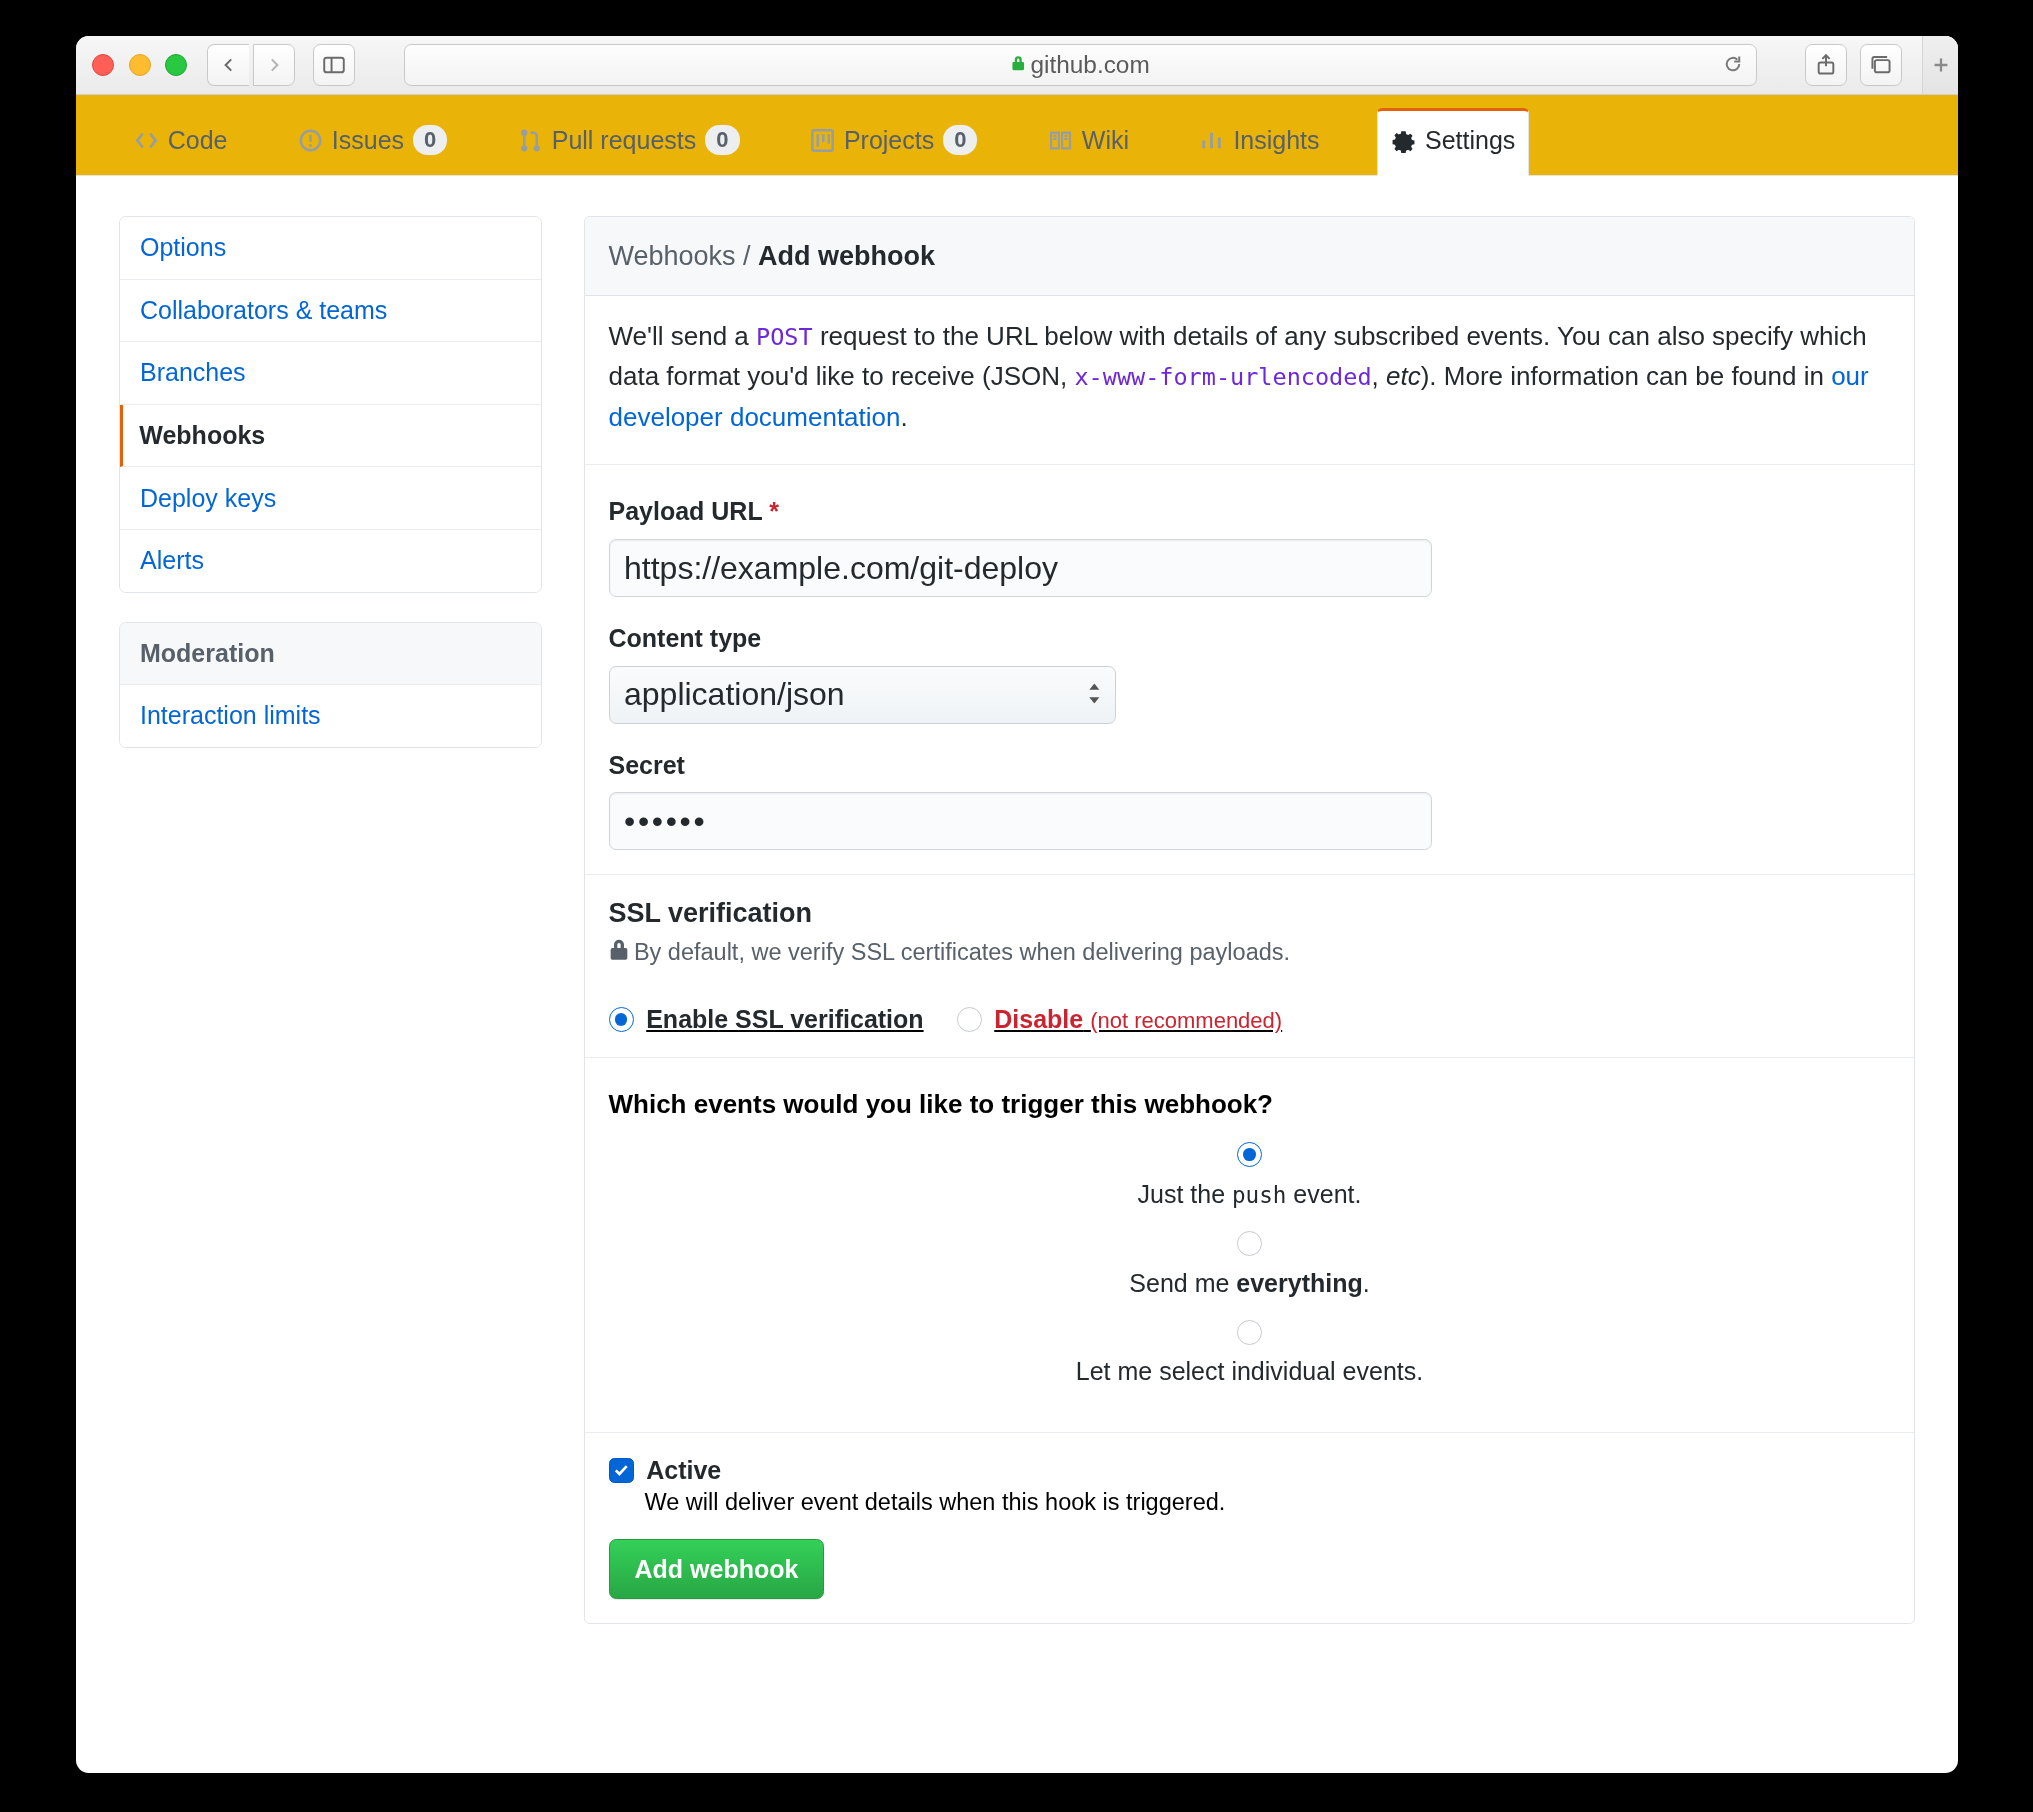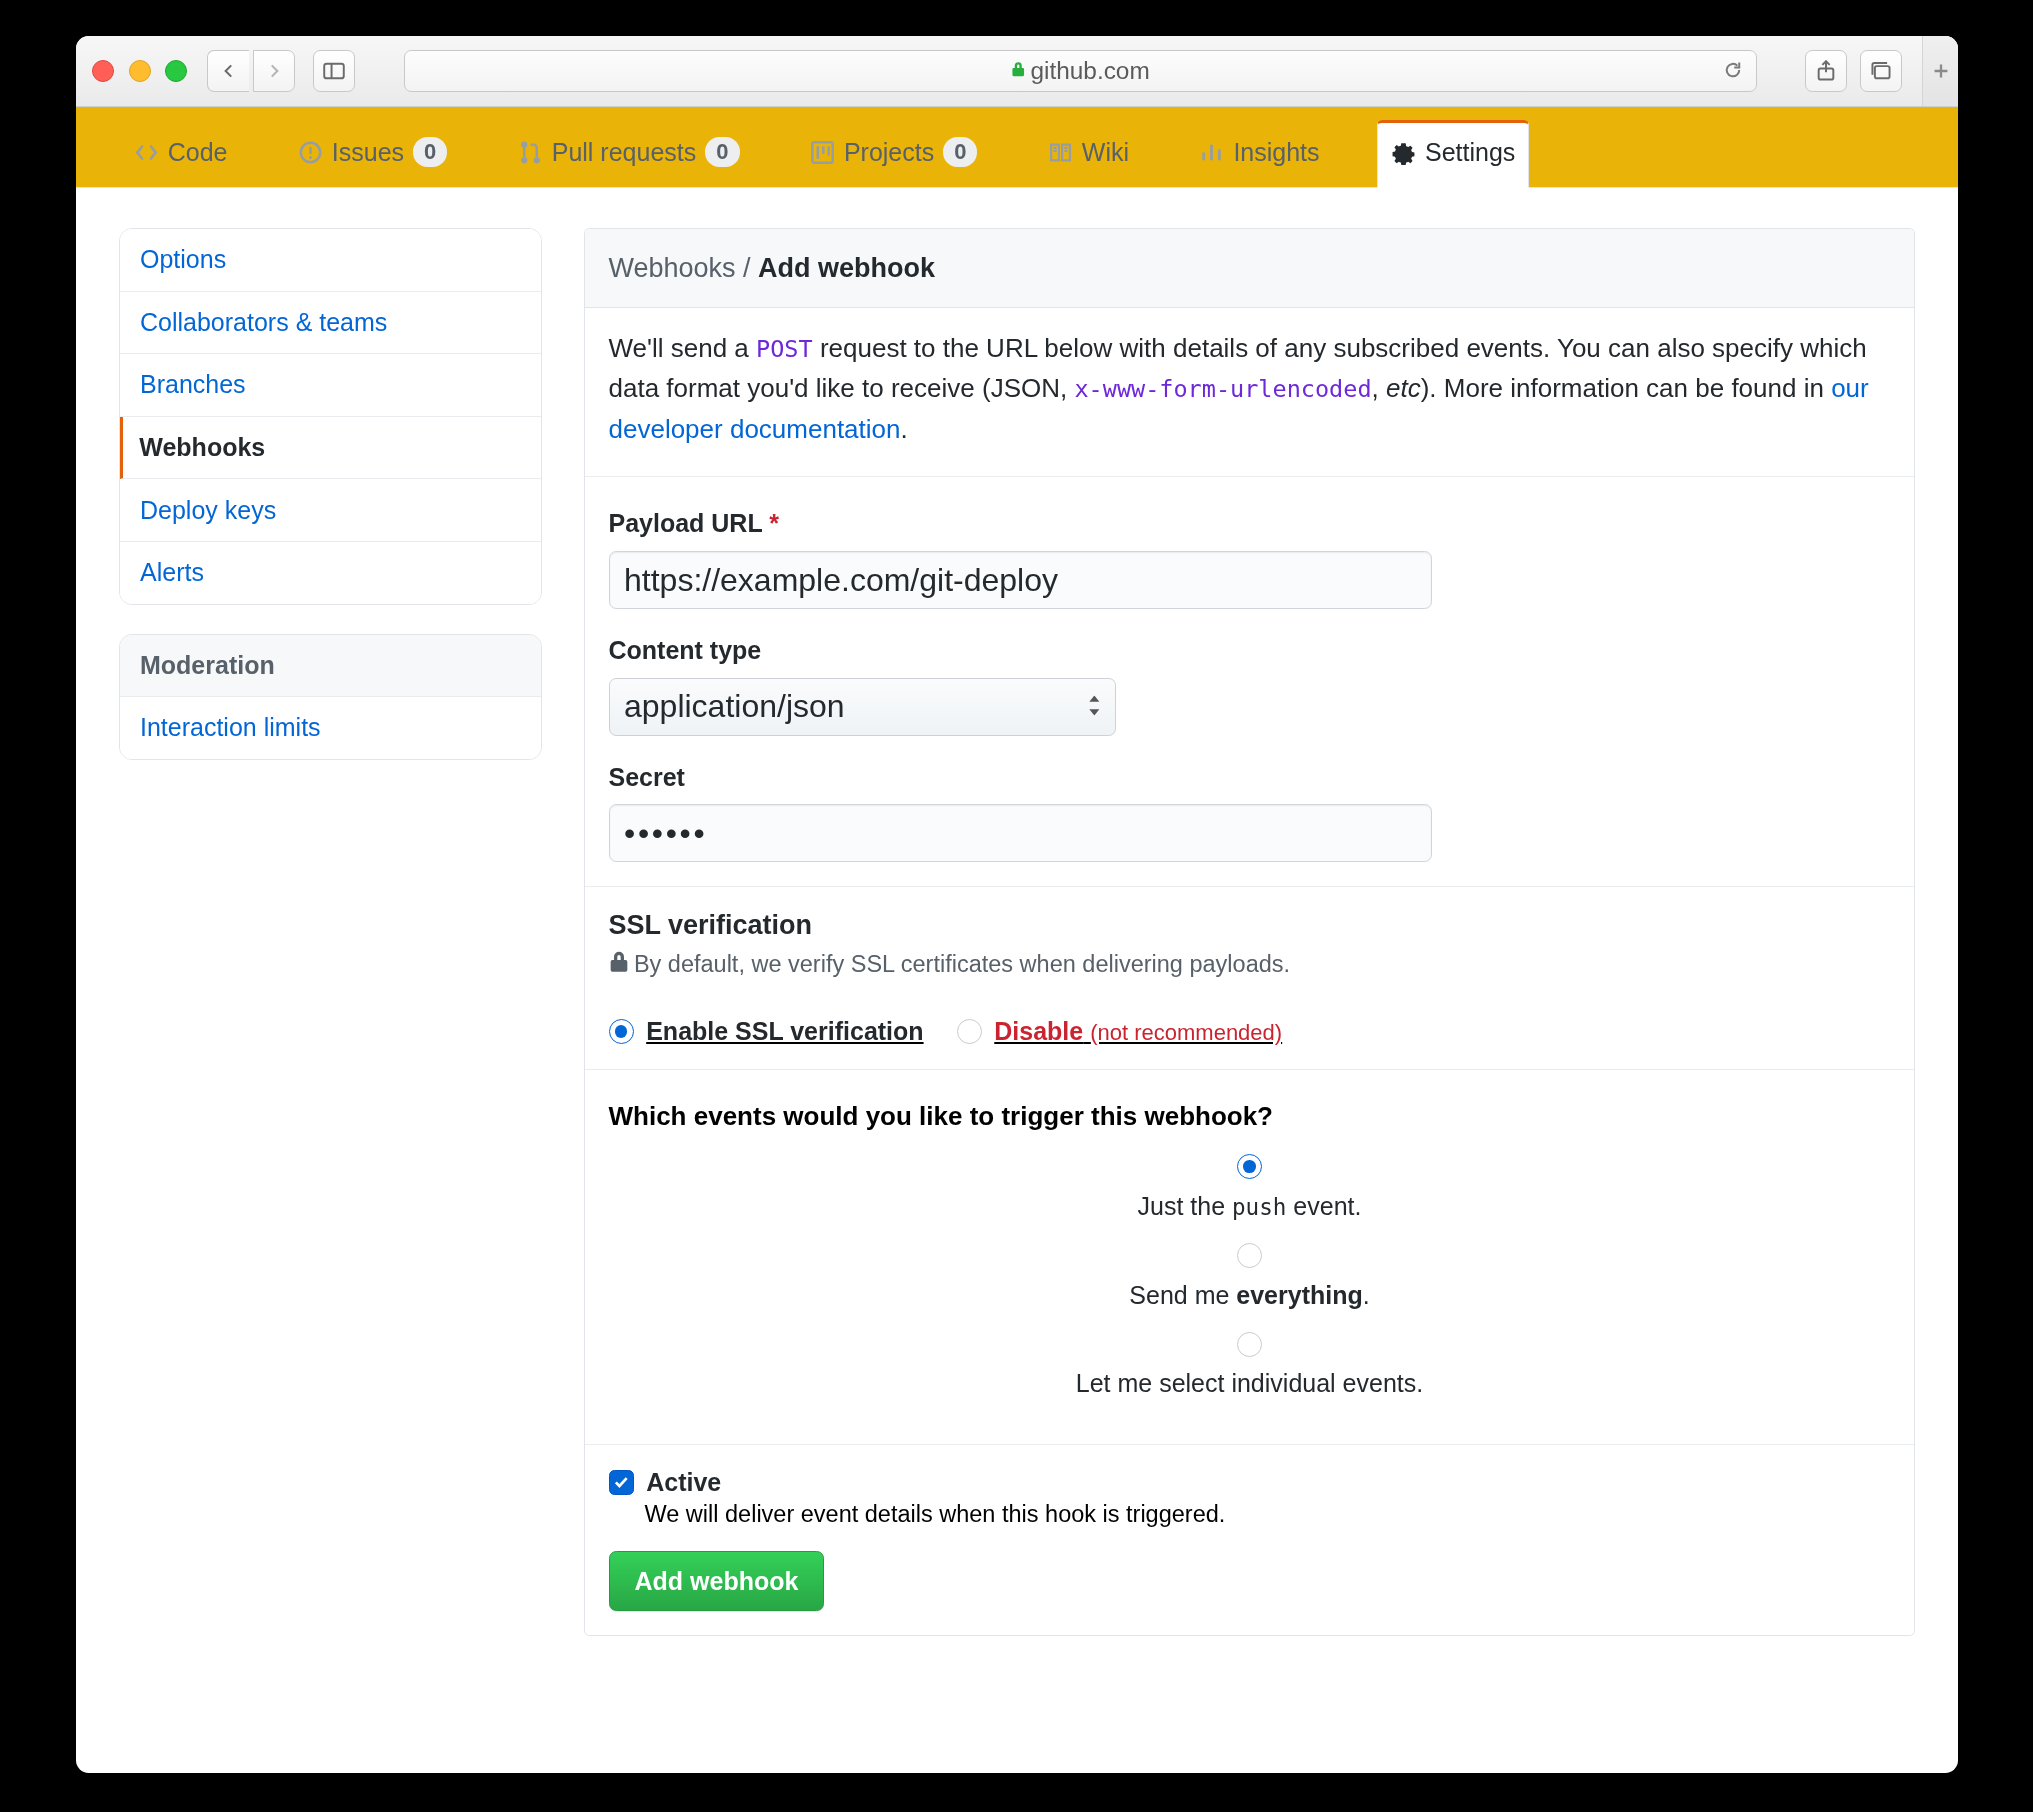--- a/index.html
+++ b/index.html
@@ -27,21 +27,21 @@
     width: 1882px; height: 1737px;
     background: #fff;
     border-radius: 12.7px;
     overflow: hidden;
     display: flex;
     flex-direction: column;
   }
 
   
   .titlebar {
-    height: 71px;
+    height: 59px;
     background: linear-gradient(#f7f7f7,#eaeaea);
     border-bottom: 0.9px solid #cfcfcf;
     display: flex;
     align-items: center;
     padding: 0 16.3px;
     gap: 12.7px;
     position: relative;
   }
   .traffic { display:flex; gap:14.5px; align-items:center; margin-right: 7.2px;}
   .tl { width:22px; height:22px; border-radius:50%; }
@@ -124,21 +124,21 @@
   .body {
     flex:1;
     display:flex;
     gap: 42px;
     padding: 40px 43px 54px;
     overflow:auto;
   }
   .sidebar { width: 423px; flex:none; }
   .menu {
     border:0.9px solid #e1e4e8;
-    border-radius:13px;
+    border-radius:7px;
     background:#fff;
     margin-bottom: 29px;
     overflow:hidden;
   }
   .menu .m-item, .menu .m-head {
     display:block;
     padding: 16.3px 20px;
     font-size: 25px;
     border-bottom:0.9px solid #eaecef;
     color:#0366d6;

